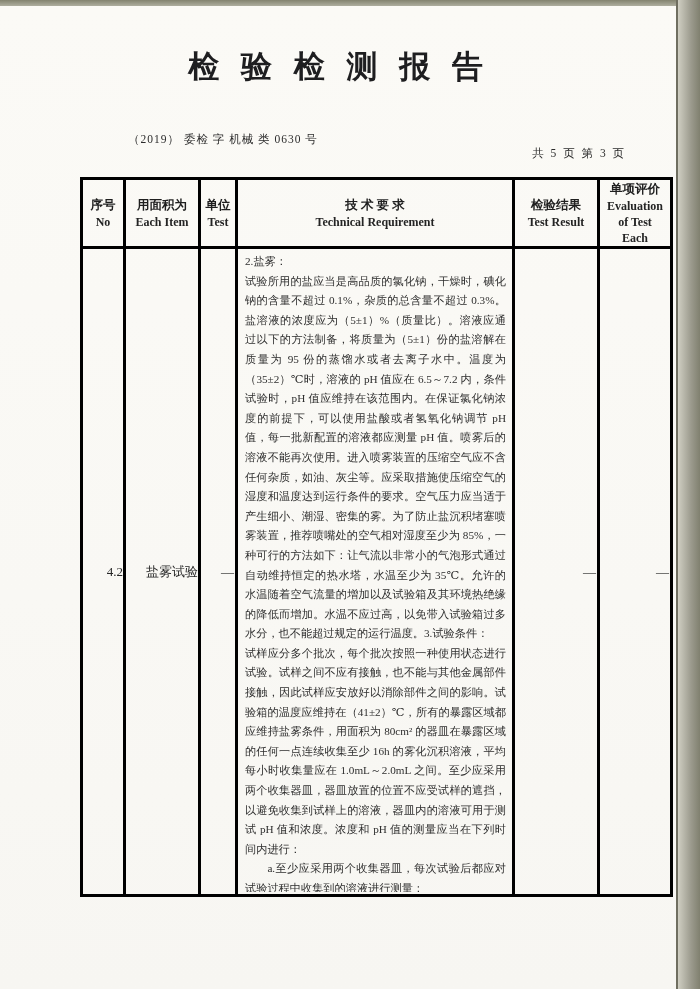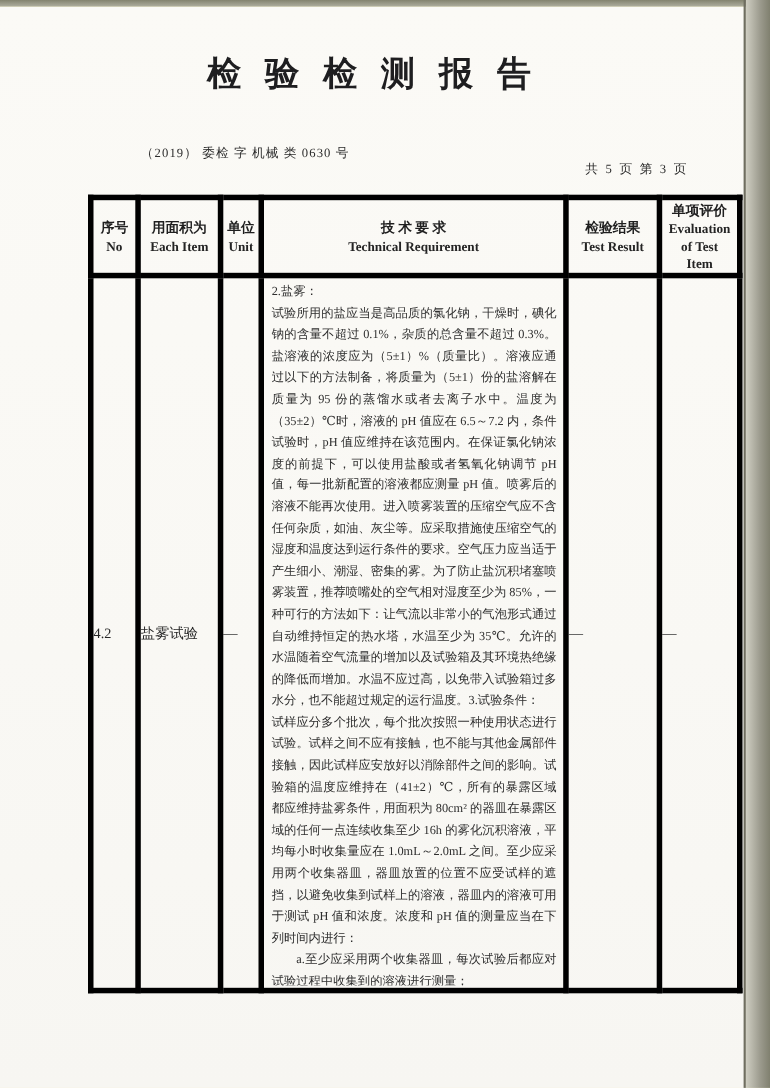--- a/index.html
+++ b/index.html
@@ -17,26 +17,26 @@
   .doc-title{position:absolute;left:0;top:46px;width:678px;text-align:center;
              font-size:31px;font-weight:bold;color:#1e1e20;letter-spacing:7px;}
   .doc-subtitle{position:absolute;left:0;top:98px;width:678px;text-align:center;
                 font-size:17px;font-weight:bold;color:#222;}
   .meta-row{position:absolute;left:0;top:132px;width:678px;font-size:11.5px;color:#2b2b2b;}
   .report-no{position:absolute;left:94px;top:0;letter-spacing:1px;margin-left:34px;}
   .page-info{position:absolute;right:52px;top:2px;letter-spacing:2px;margin-top:12px;}
   
   table.report{position:absolute;left:80px;top:177px;border-collapse:collapse;table-layout:fixed;
                width:590px;background:transparent;}
-  table.report th,table.report td{border:5px solid #000000;padding:0;color:#262626;}
+  table.report th,table.report td{border:3px solid #000000;padding:0;color:#262626;}
   table.report{border:2px solid #303030;}
   th .cn{font-size:12.5px;font-weight:bold;line-height:17px;color:#1f1f1f;}
   th .en{font-size:12px;font-weight:bold;line-height:16px;color:#242424;}
   .hdr{height:66px;vertical-align:middle;text-align:center;}
-  td.cell-mid{vertical-align:middle;text-align:left;font-size:13px;color:#2a2a2a;height:645px;}
+  td.cell-mid{vertical-align:middle;text-align:right;font-size:13px;color:#2a2a2a;height:645px;}
   td.cell-req{vertical-align:top;height:645px;overflow:hidden;}
   .req-inner{padding:3px 6px 0 7px;font-size:11.2px;line-height:19.6px;color:#2e2e2e;
              text-align:justify;overflow:hidden;max-height:640px;}
   .req-inner p{margin:0;}
   .req-inner p.indent{text-indent:2em;}
   .dash{font-size:13px;letter-spacing:1px;}
   
   .stamp{position:absolute;top:416px;right:-10px;display:flex;flex-direction:column;gap:17px;
          color:#d3556b;opacity:.8;font-weight:bold;font-size:23px;line-height:24px;
          text-shadow:0 0 1px rgba(211,85,107,.5);}
@@ -69,35 +69,35 @@
         <th class="hdr">
           <div class="cn">序号</div>
           <div class="en">No</div>
         </th>
         <th class="hdr">
           <div class="cn">用面积为</div>
           <div class="en">Each Item</div>
         </th>
         <th class="hdr">
           <div class="cn">单位</div>
-          <div class="en">Unit</div>
+          <div class="en">Test</div>
         </th>
         <th class="hdr">
           <div class="cn">技  术  要  求</div>
           <div class="en">Technical Requirement</div>
         </th>
         <th class="hdr">
           <div class="cn">检验结果</div>
           <div class="en">Test Result</div>
         </th>
         <th class="hdr">
           <div class="cn">单项评价</div>
           <div class="en">Evaluation</div>
           <div class="en">of Test</div>
-          <div class="en">Item</div>
+          <div class="en">Each</div>
         </th>
       </tr>
     </thead>
     <tbody>
       <tr>
         <td class="cell-mid">4.2</td>
         <td class="cell-mid">盐雾试验</td>
         <td class="cell-mid dash">—</td>
         <td class="cell-req">
           <div class="req-inner">

